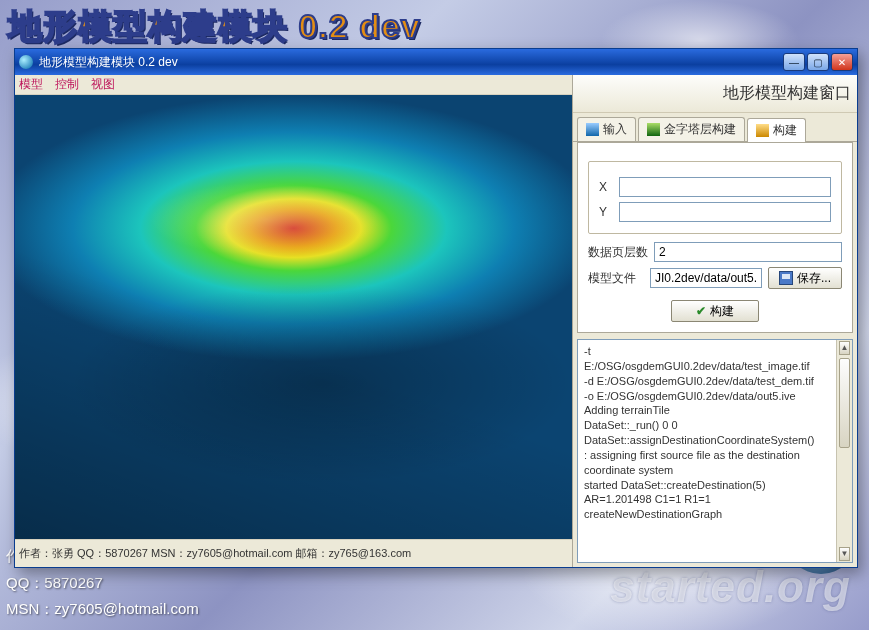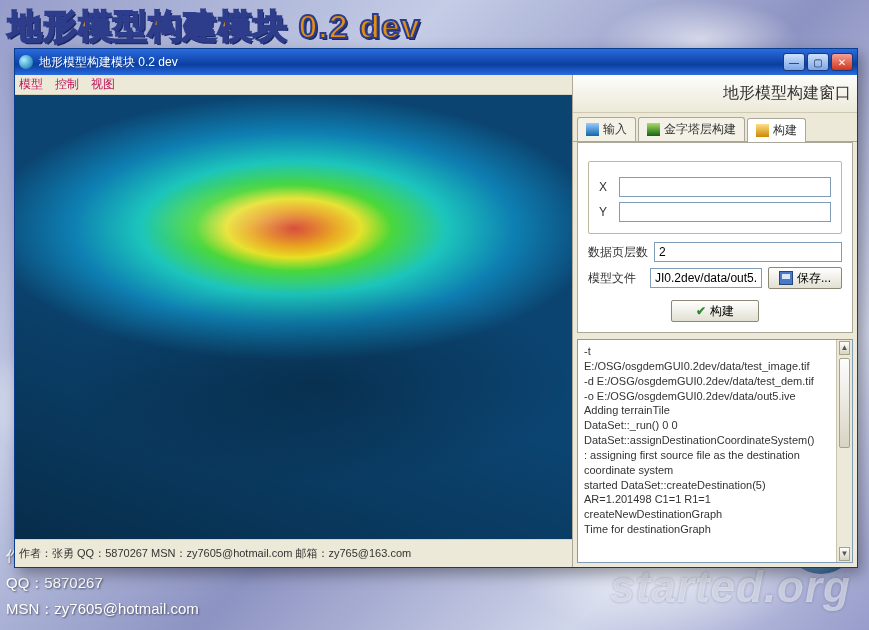--- a/index.html
+++ b/index.html
@@ -203,21 +203,20 @@
           <div>-d E:/OSG/osgdemGUI0.2dev/data/test_dem.tif</div>
           <div>-o E:/OSG/osgdemGUI0.2dev/data/out5.ive</div>
           <div>Adding terrainTile</div>
           <div>DataSet::_run() 0 0</div>
           <div>DataSet::assignDestinationCoordinateSystem()</div>
           <div>: assigning first source file as the destination</div>
           <div>coordinate system</div>
           <div>started DataSet::createDestination(5)</div>
           <div>AR=1.201498 C1=1 R1=1</div>
           <div>createNewDestinationGraph</div>
-          <div>Time for   destinationGraph</div>
         </div>
         <div class="sb">
           <div class="ar up">▲</div>
           <div class="th"></div>
           <div class="ar dn">▼</div>
         </div>
       </div>
     </div>
   </div>
 </div>

